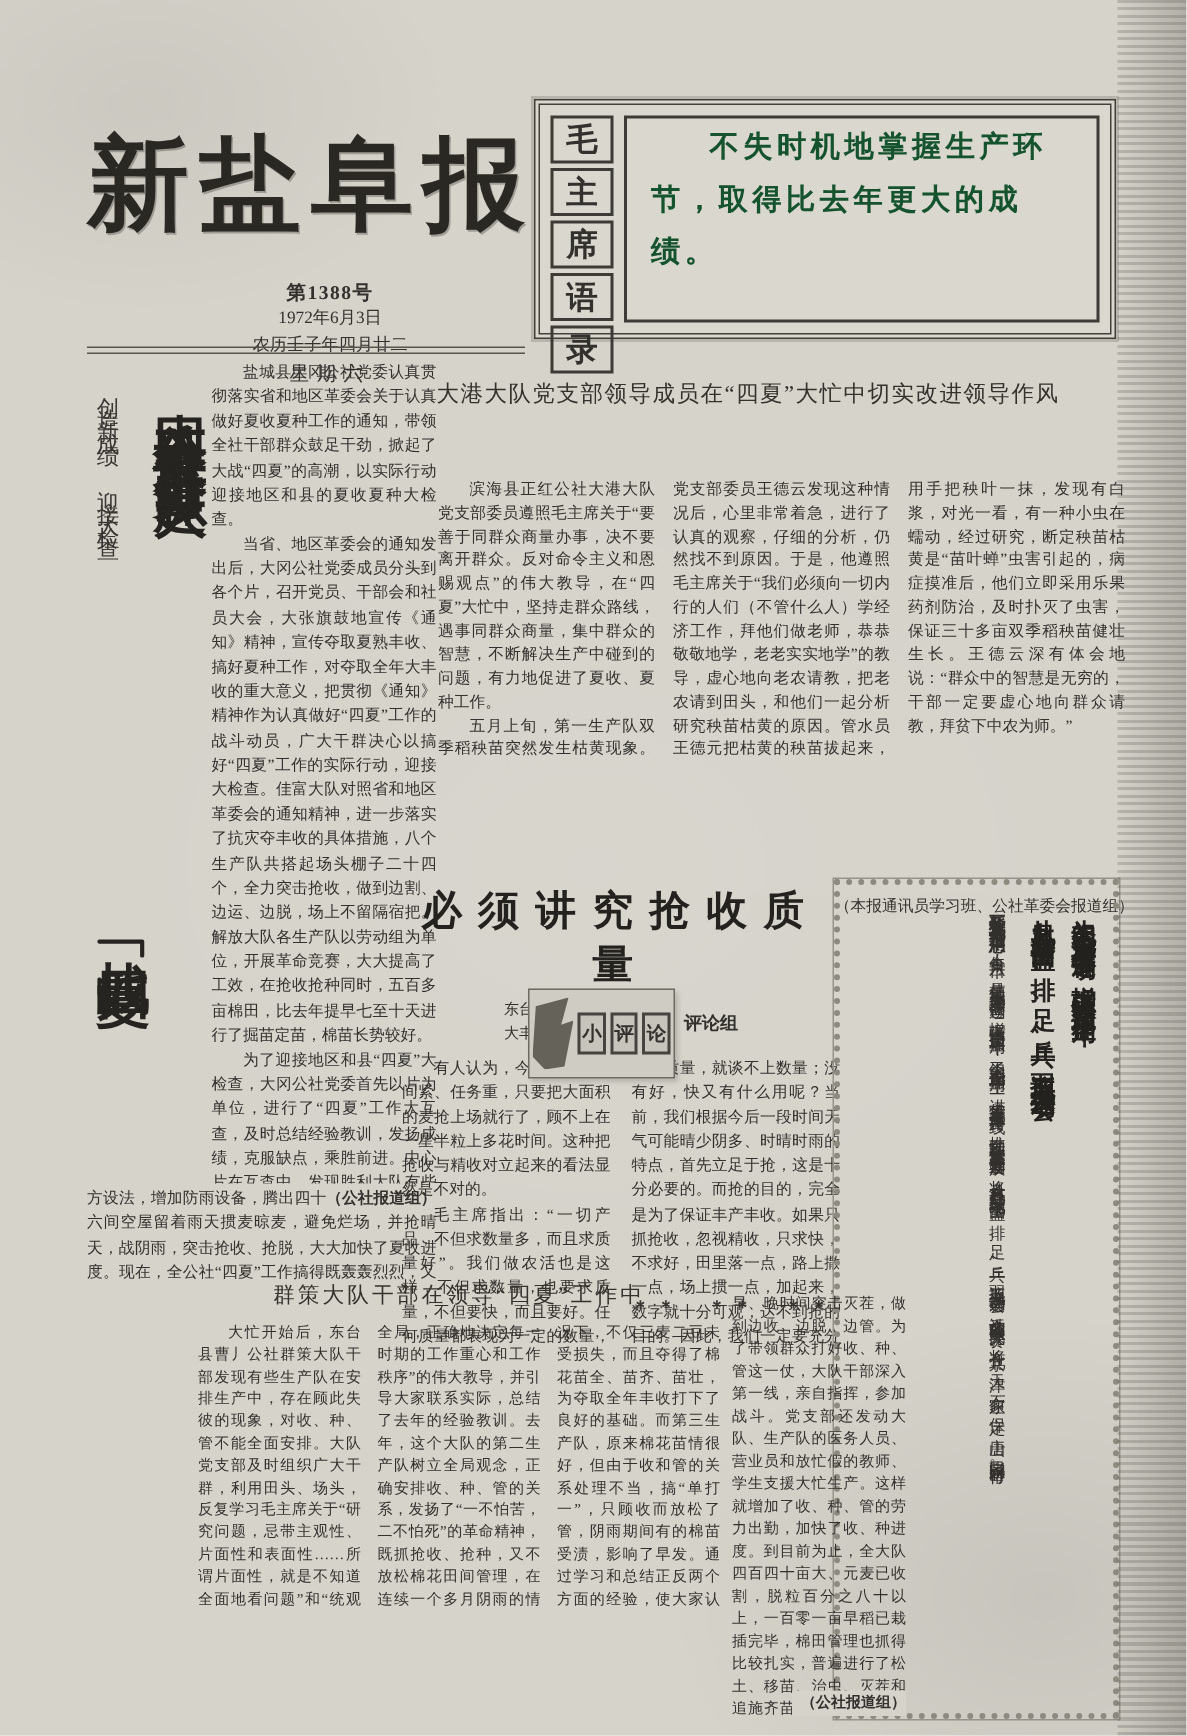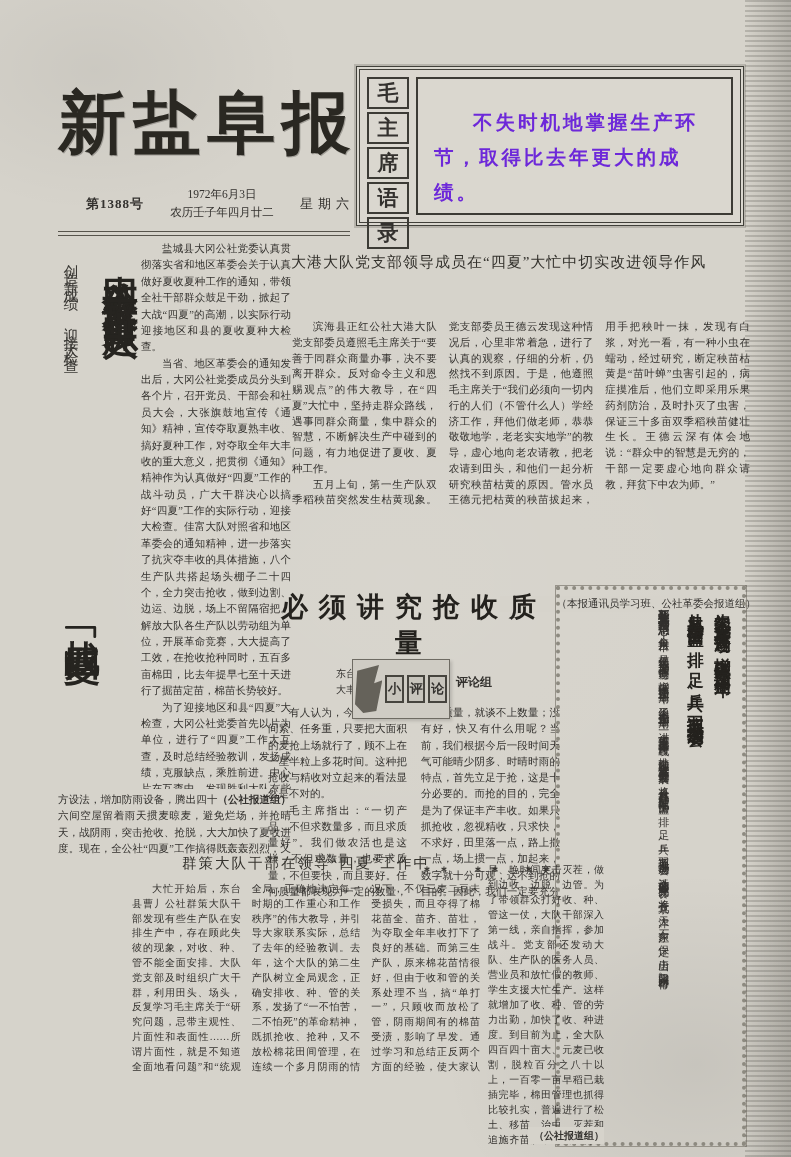--- a/index.html
+++ b/index.html
@@ -18,31 +18,31 @@
     background:
       repeating-linear-gradient(to bottom, rgba(70,68,62,0.28) 0 2px, rgba(0,0,0,0) 2px 5px),
       linear-gradient(to right, rgba(0,0,0,0) 0%, rgba(60,58,52,0.30) 100%);
     opacity:.8;
   }
   .jtext { text-align:justify; }
   .vert { writing-mode:vertical-rl; }
 
   
   .masthead { position:absolute; left:58px; top:78px; width:292px; display:flex; justify-content:space-between; font-size:68px; font-weight:900; color:#2a2822; line-height:1.35; text-shadow:1px 1px 0 rgba(40,38,32,.3); }
-  .issue-row { position:absolute; left:86px; top:186px; width:268px; display:flex; justify-content:space-between; align-items:center; }
+  .issue-row { position:absolute; left:86px; top:186px; width:268px; display:flex; justify-content:space-between; align-items:center;flex-direction:column; }
   .issue-no { font-size:13px; font-weight:bold; letter-spacing:1px; }
   .date-block { text-align:center; font-size:11.5px; line-height:1.55; }
   .weekday { font-size:13px; letter-spacing:5px; font-weight:normal; }
   .masthead-rule { position:absolute; left:58px; top:231px; width:292px; height:3px; border-top:1px solid #57544c; border-bottom:1px solid #57544c; }
 
   
   .quote-box { position:absolute; left:356px; top:66px; width:388px; height:160px; border:4px double #41403a; background:#dad7cf; box-shadow:0 0 0 2px rgba(90,88,80,.25); padding:7px; display:flex; gap:7px; box-sizing:border-box; }
   .q-label { width:42px; display:flex; flex-direction:column; gap:3px; }
   .q-char { flex:1; border:2px solid #3c3b35; display:flex; align-items:center; justify-content:center; font-size:21px; font-weight:900; font-family:"Liberation Serif","DejaVu Serif",serif; }
-  .q-inner { flex:1; border:2px solid #3c3b35; padding:26px 16px; box-sizing:border-box; font-family:"Liberation Sans","DejaVu Sans",sans-serif; font-size:19.5px; font-weight:bold; line-height:1.8; letter-spacing:3px; text-indent:2em; color:#6d28d9; }
+  .q-inner { flex:1; border:2px solid #3c3b35; padding:2px 16px; box-sizing:border-box; font-family:"Liberation Sans","DejaVu Sans",sans-serif; font-size:19.5px; font-weight:bold; line-height:1.8; letter-spacing:3px; text-indent:2em; color:#14532d; }
 
   
   .l-kicker { position:absolute; left:61px; top:252px; height:330px; font-size:15px; letter-spacing:8px; color:#3a3834; }
   .l-head1 { position:absolute; left:95px; top:246px; height:548px; font-size:36px; font-weight:900; letter-spacing:4px; color:#262420; }
   .l-head2 { position:absolute; left:57px; top:612px; height:200px; font-size:36px; font-weight:900; letter-spacing:4px; color:#262420; }
   .l-body1 { position:absolute; left:141px; top:241px; width:150px; height:548px; font-size:10.5px; line-height:1.56; overflow:hidden; }
   .l-body2 { position:absolute; left:58px; top:792px; width:233px; height:66px; font-size:10.5px; line-height:1.56; overflow:hidden; }
   .news-p { margin:0; text-indent:2em; }
   .l-sign { float:right; font-weight:bold; }
 

